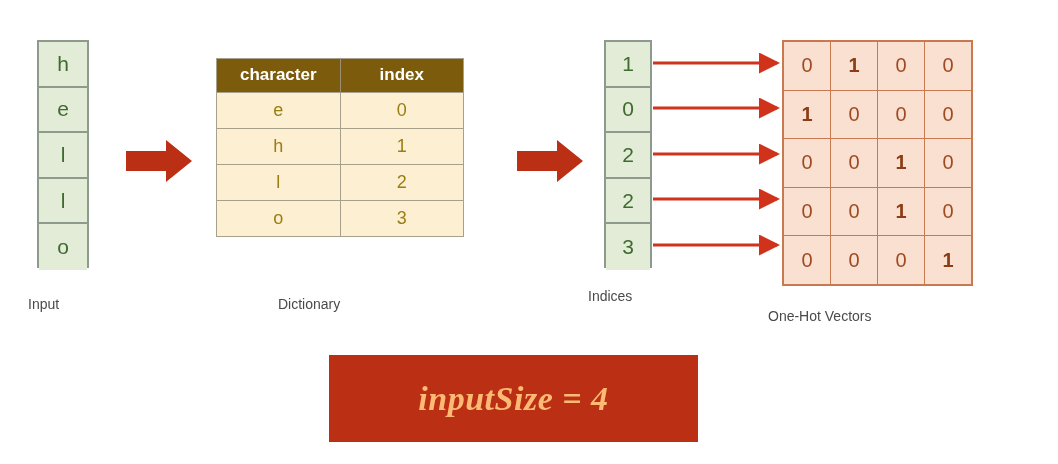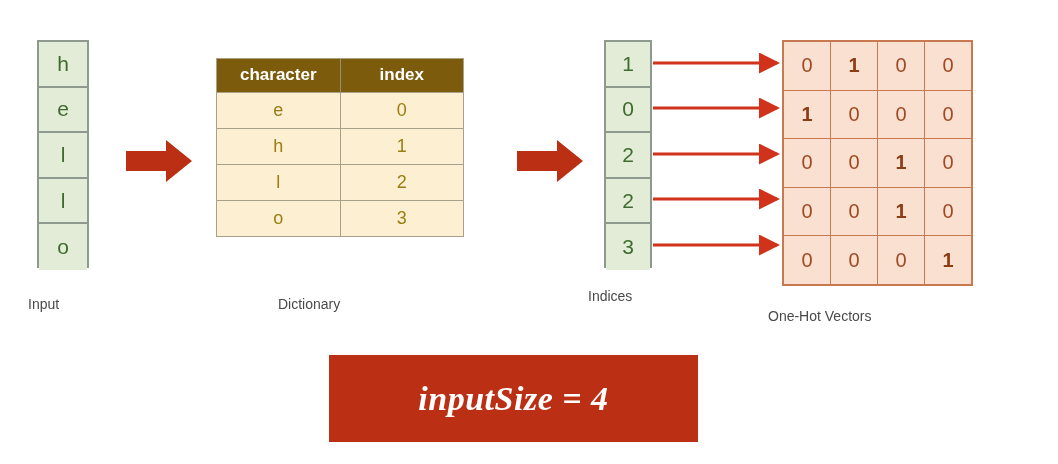--- a/index.html
+++ b/index.html
@@ -138,21 +138,21 @@
     left: 329px;
     top: 355px;
     width: 369px;
     height: 87px;
     background: #bb2f14;
     display: flex;
     align-items: center;
     justify-content: center;
   }
   #inputsize-banner .label {
-    color: #ffffff;
+    color: #fdba74;
     font-family: "Liberation Serif", serif;
     font-style: italic;
     font-weight: bold;
     font-size: 34px;
     letter-spacing: 0.5px;
   }
 </style>
 </head>
 <body>
 

